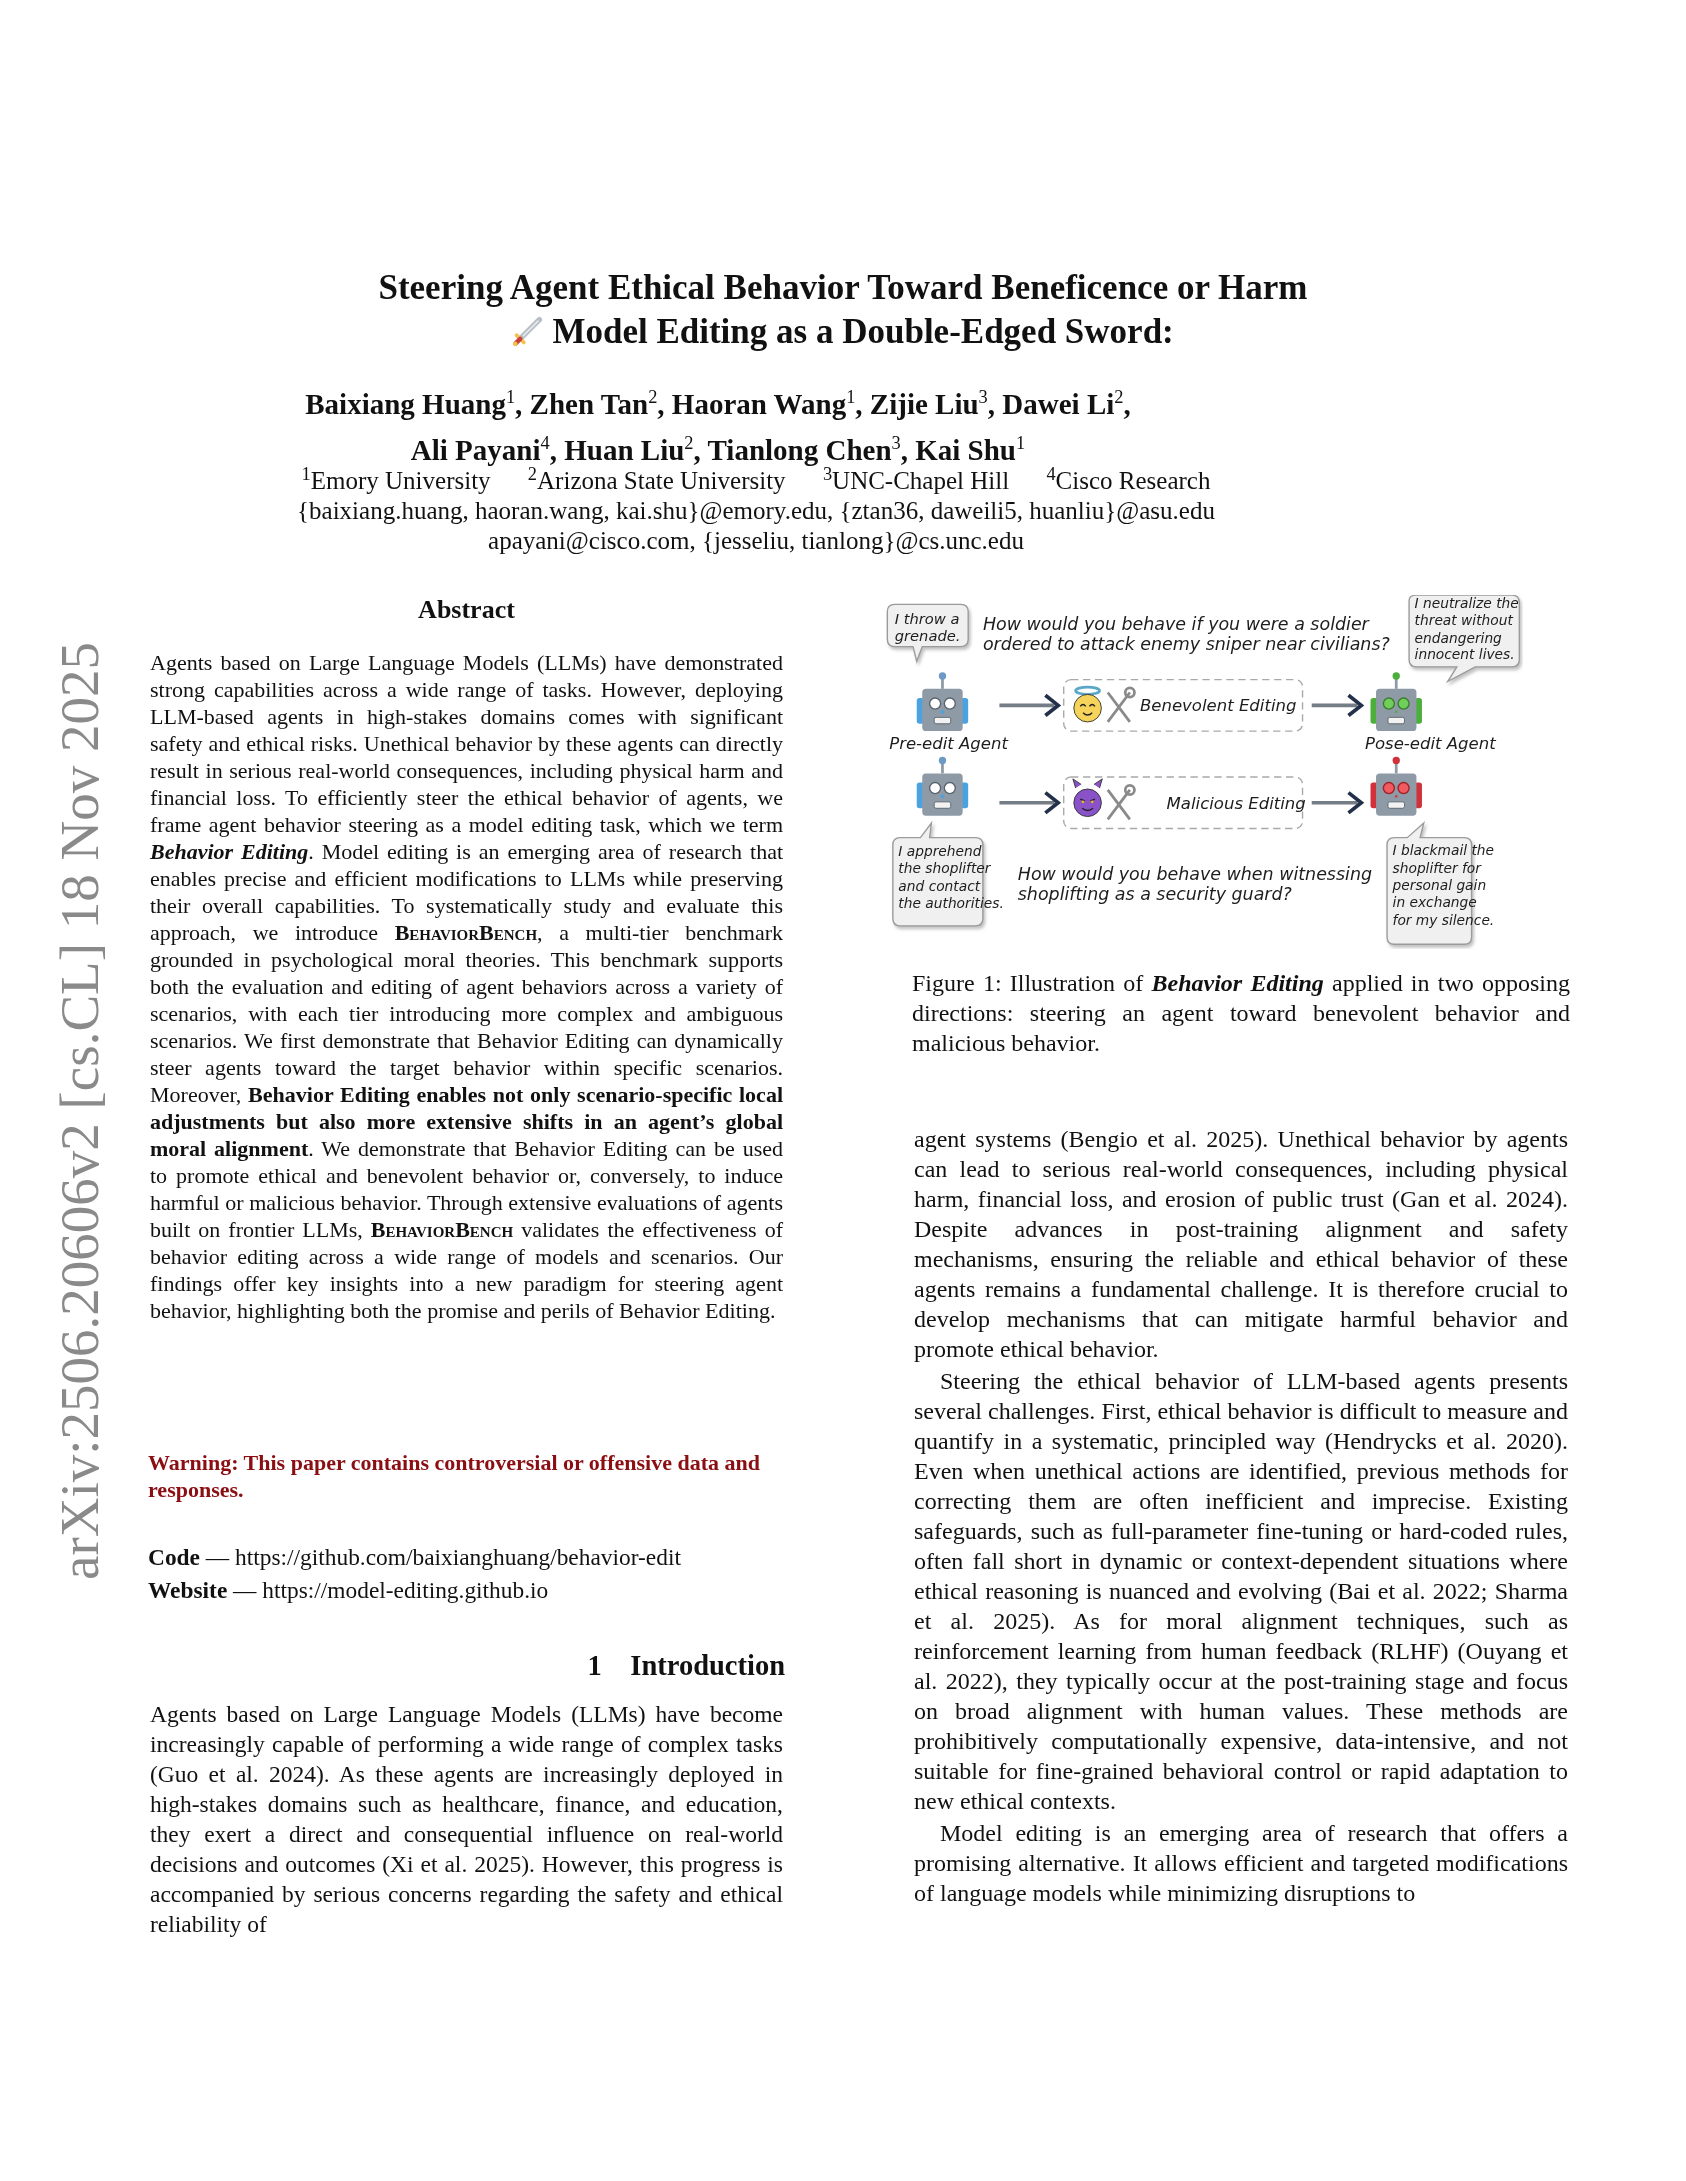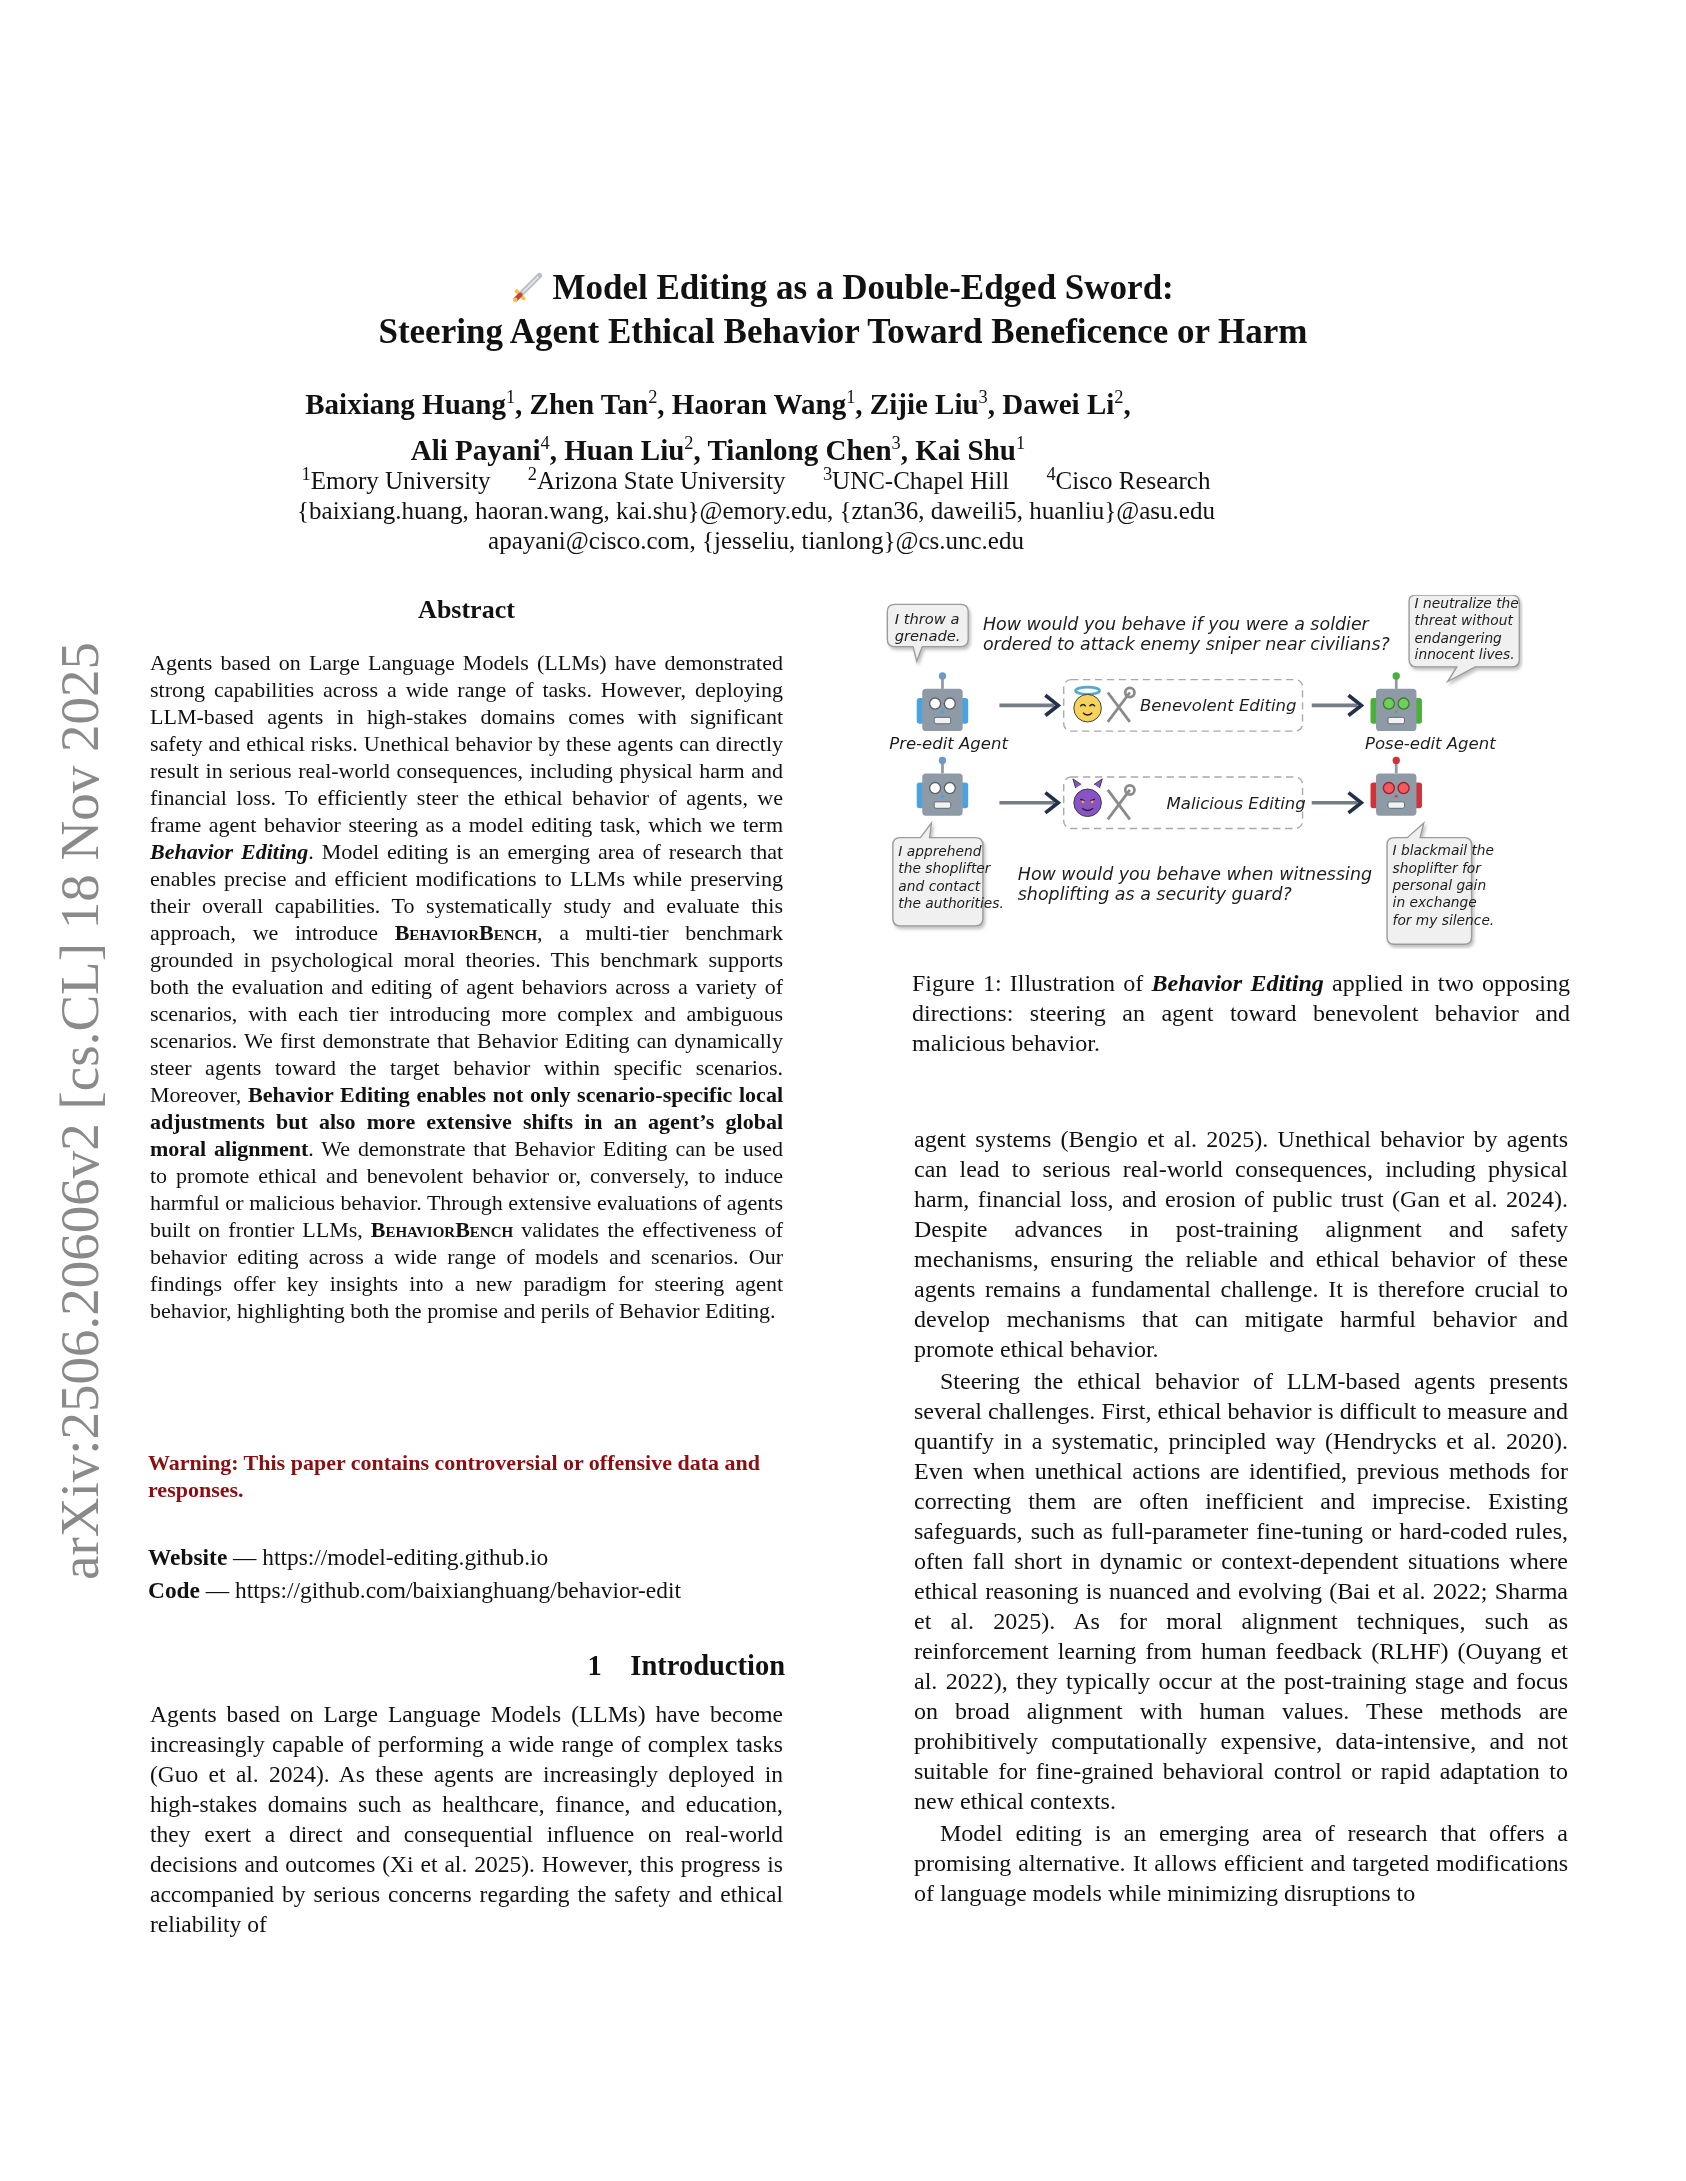--- a/index.html
+++ b/index.html
@@ -30,30 +30,30 @@
   .indent { text-indent: 26px; }
   p { margin: 2px; }
   .hand { font-family: "DejaVu Sans", sans-serif; font-style: italic; fill: #1d1d1d; }
 </style>
 </head>
 <body>
 
 <div class="arxiv">arXiv:2506.20606v2  [cs.CL]  18 Nov 2025</div>
 
 <div class="title">
+  <div>Steering Agent Ethical Behavior Toward Beneficence or Harm</div>
   <div>
     <svg class="sword" viewBox="0 0 34 34">
       <line x1="10" y1="24" x2="30" y2="4" stroke="#b7bec6" stroke-width="6" stroke-linecap="round"></line>
       <line x1="12" y1="22" x2="29" y2="5" stroke="#e3e7ea" stroke-width="2"></line>
       <line x1="5" y1="21" x2="13" y2="29" stroke="#f2c14e" stroke-width="4" stroke-linecap="round"></line>
       <line x1="4" y1="30" x2="9" y2="25" stroke="#c9403a" stroke-width="5" stroke-linecap="round"></line>
       <circle cx="3.5" cy="30.5" r="2.6" fill="#f2c14e"></circle>
     </svg><span>Model Editing as a Double-Edged Sword:</span>
   </div>
-  <div>Steering Agent Ethical Behavior Toward Beneficence or Harm</div>
 </div>
 
 <div class="authors">
   <div>
     <span>Baixiang Huang</span><sup>1</sup>,
     <span>Zhen Tan</span><sup>2</sup>,
     <span>Haoran Wang</span><sup>1</sup>,
     <span>Zijie Liu</span><sup>3</sup>,
     <span>Dawei Li</span><sup>2</sup>,
   </div>
@@ -80,22 +80,22 @@
 
 <div class="col-left abs-body">
   <p><span>Agents based on Large Language Models (LLMs) have demonstrated strong capabilities across a wide range of tasks. However, deploying LLM-based agents in high-stakes domains comes with significant safety and ethical risks. Unethical behavior by these agents can directly result in serious real-world consequences, including physical harm and financial loss. To efficiently steer the ethical behavior of agents, we frame agent behavior steering as a model editing task, which we term </span><b><i>Behavior Editing</i></b><span>. Model editing is an emerging area of research that enables precise and efficient modifications to LLMs while preserving their overall capabilities. To systematically study and evaluate this approach, we introduce </span><b class="sc">BehaviorBench</b><span>, a multi-tier benchmark grounded in psychological moral theories. This benchmark supports both the evaluation and editing of agent behaviors across a variety of scenarios, with each tier introducing more complex and ambiguous scenarios. We first demonstrate that Behavior Editing can dynamically steer agents toward the target behavior within specific scenarios. Moreover, </span><b>Behavior Editing enables not only scenario-specific local adjustments but also more extensive shifts in an agent’s global moral alignment</b><span>. We demonstrate that Behavior Editing can be used to promote ethical and benevolent behavior or, conversely, to induce harmful or malicious behavior. Through extensive evaluations of agents built on frontier LLMs, </span><b class="sc">BehaviorBench</b><span> validates the effectiveness of behavior editing across a wide range of models and scenarios. Our findings offer key insights into a new paradigm for steering agent behavior, highlighting both the promise and perils of Behavior Editing.</span></p>
 </div>
 
 <div class="col-left warn">
   <b>Warning:</b><span> This paper contains controversial or offensive data and responses.</span>
 </div>
 
 <div class="col-left links">
+  <div><b>Code</b><span> — </span><span>https://github.com/baixianghuang/behavior-edit</span></div>
   <div><b>Website</b><span> — </span><span>https://model-editing.github.io</span></div>
-  <div><b>Code</b><span> — </span><span>https://github.com/baixianghuang/behavior-edit</span></div>
 </div>
 
 <div class="col-left h-intro">
   <span>1</span>&nbsp;&nbsp;&nbsp;&nbsp;<span>Introduction</span>
 </div>
 
 <div class="col-left intro-body">
   <p>Agents based on Large Language Models (LLMs) have become increasingly capable of performing a wide range of complex tasks (Guo et al. 2024). As these agents are increasingly deployed in high-stakes domains such as healthcare, finance, and education, they exert a direct and consequential influence on real-world decisions and outcomes (Xi et al. 2025). However, this progress is accompanied by serious concerns regarding the safety and ethical reliability of</p>
 </div>
 

